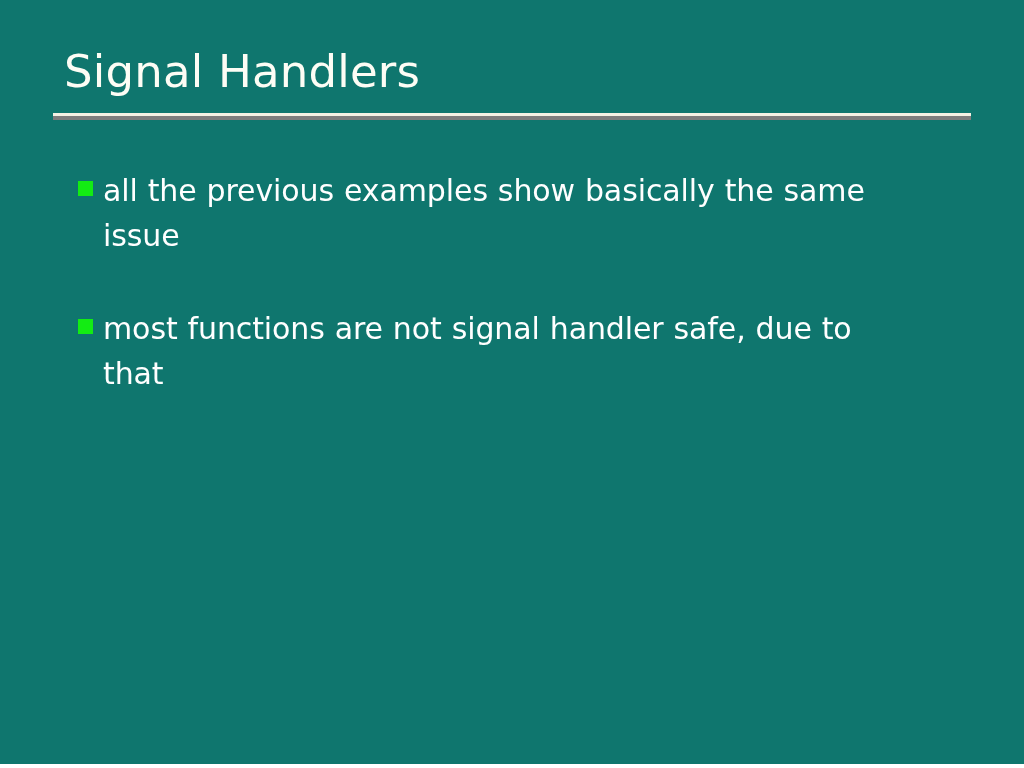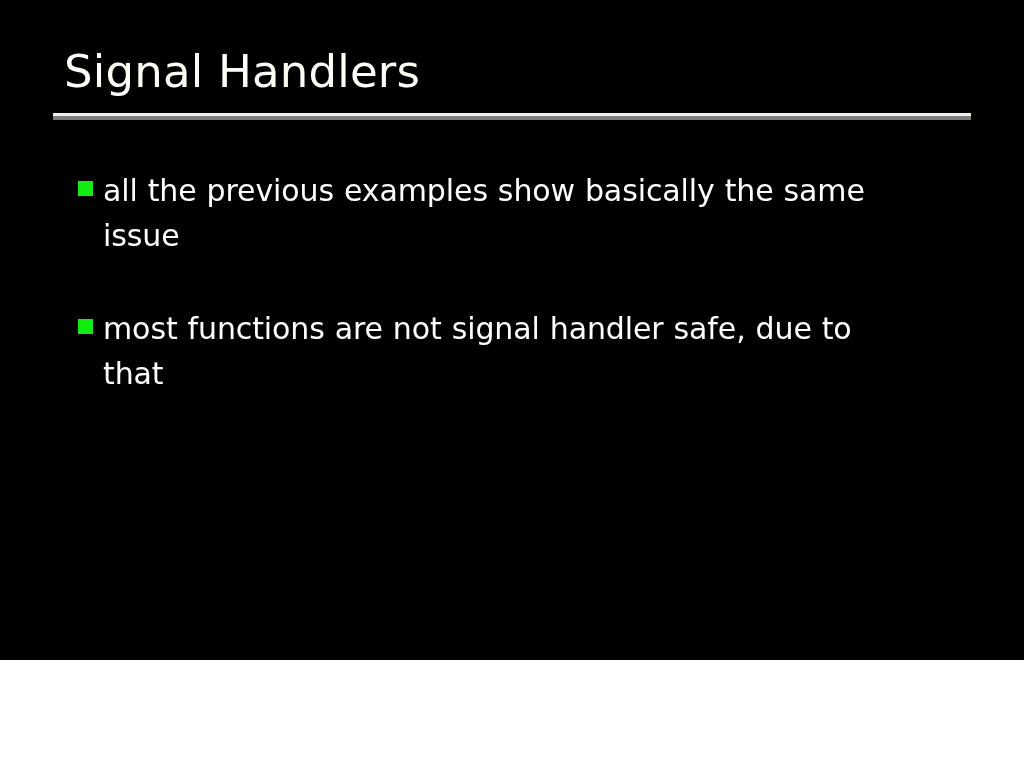--- a/index.html
+++ b/index.html
@@ -9,22 +9,22 @@
   body {
     width: 1024px;
     height: 768px;
     overflow: hidden;
     font-family: "DejaVu Sans", sans-serif;
   }
 
   #slide {
     position: relative;
     width: 1024px;
-    height: 660px;
-    background: #000000;
+    height: 764px;
+    background: #0f766e;
     box-sizing: border-box;
   }
 
   
   #title-block {
     position: absolute;
     left: 0;
     top: 0;
     width: 1024px;
   }

